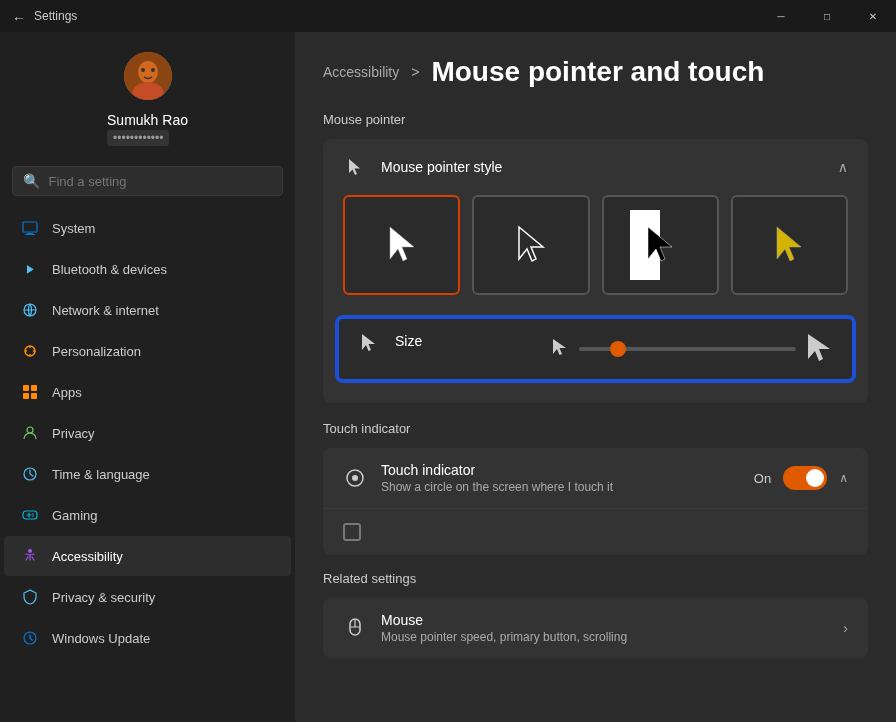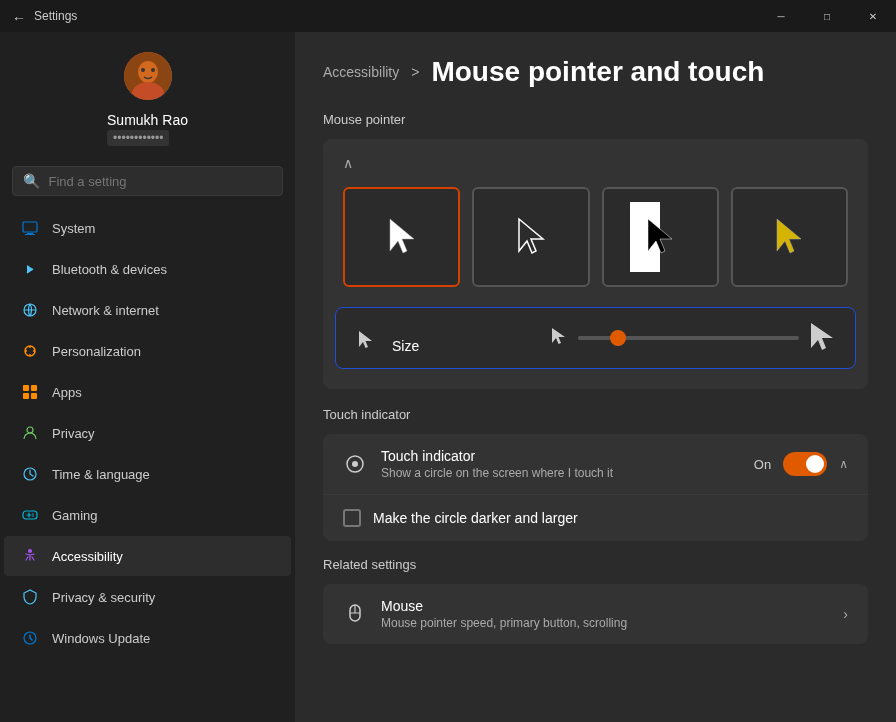--- a/index.html
+++ b/index.html
@@ -226,25 +226,25 @@
       position: relative;
     }
     .pointer-option.selected {
       border-color: #d44000;
       border-width: 2px;
     }
 
     
     .size-row {
       display: flex;
-      align-items: flex-end;
+      align-items: flex-start;
       gap: 16px;
       padding: 14px 20px;
       margin: 0 12px 20px;
-      border: 1px solid #1d4ed8;
+      border: 4px solid #1d4ed8;
       border-radius: 8px;
       background: #2b2b2b;
     }
     .size-label {
       font-size: 14px;
       flex: 1;
     }
     .slider-container {
       display: flex;
       align-items: center;
@@ -527,20 +527,28 @@
     <div class="page-header">
       <span class="breadcrumb-text">Accessibility</span>
       <span class="breadcrumb-arrow">&gt;</span>
       <span class="page-title">Mouse pointer and touch</span>
     </div>
 
     <div class="section-title">Mouse pointer</div>
 
     <div class="settings-card">
       <div class="card-header">
+        <div class="card-header-left">
+          <div class="card-icon">
+            <svg width="22" height="22" viewBox="0 0 22 22" fill="none">
+              <path d="M5 3L5 17L8.5 13.5L11 19L13 18L10.5 12.5H16L5 3Z" fill="#ccc"></path>
+            </svg>
+          </div>
+          <span class="card-label">Mouse pointer style</span>
+        </div>
         <span style="color:#aaa; font-size:14px;">∧</span>
       </div>
 
       <div class="pointer-options">
 
         <div class="pointer-option selected">
           <svg width="32" height="40" viewBox="0 0 32 40" fill="none">
             <path d="M4 2L4 34L12 24L17 36L21 34L16 22H28L4 2Z" fill="white" stroke="#aaa" stroke-width="0.5"></path>
           </svg>
         </div>
@@ -606,21 +614,20 @@
           </div>
         </div>
         <div class="touch-right">
           <span style="font-size:13px;color:#ccc;">On</span>
           <div class="toggle-on"></div>
           <span class="chevron-icon">∧</span>
         </div>
       </div>
       <div class="checkbox-row">
         <div class="checkbox"></div>
-        <span class="checkbox-label">Make the circle darker and larger</span>
       </div>
     </div>
 
     <div class="related-title section-title">Related settings</div>
 
     <div class="settings-card">
       <div class="related-item">
         <div class="related-left">
           <div class="card-icon">
             <svg width="22" height="22" viewBox="0 0 22 22" fill="none">

